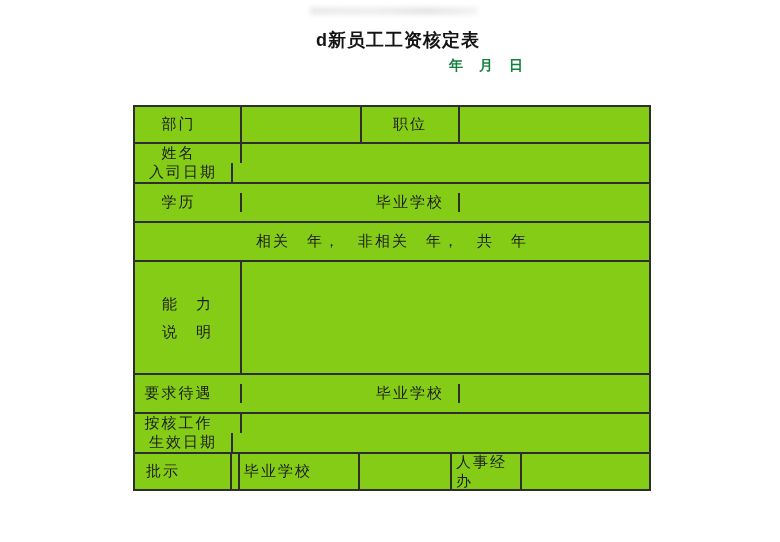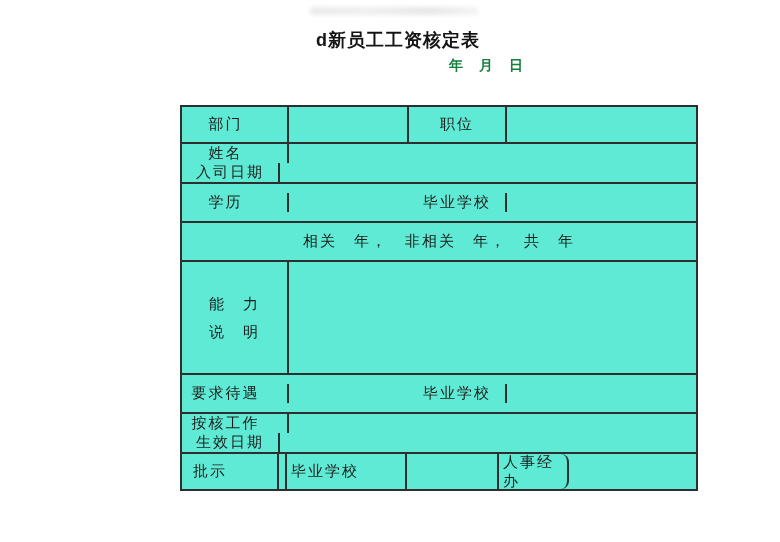--- a/index.html
+++ b/index.html
@@ -28,22 +28,21 @@
   .dateline {
     position: absolute; top: 57px; left: 449px;
     font-size: 14px; font-weight: bold; letter-spacing: 1px;
     color: #15803d;
   }
 
   .form-table {
     position: absolute; left: 133px; top: 105px; width: 518px;
     border: 2px solid #2e2e2e;
     box-sizing: border-box;
-    background: #5eead4;
-    margin-left: 47px;
+    background: #84cc16;
   }
   .row { display: flex; border-bottom: 2px solid #2e2e2e; }
   .row:last-child { border-bottom: none; }
 
   .cell {
     box-sizing: border-box;
     border-right: 2px solid #2e2e2e;
     display: flex; align-items: center;
     font-size: 15px; letter-spacing: 2px;
     color: #1c1c1c;
@@ -53,21 +52,21 @@
 
   
   .c1 { width: 107px; }
   .c2 { width: 120px; }
   .c3 { width: 98px; }
   
   .f1 { width: 97px; }
   .f2 { width: 8px; }
   .f3 { width: 120px; }
   .f4 { width: 92px; }
-  .f5 { width: 70px; border-radius: 8px; }
+  .f5 { width: 70px; }
 
   
   .h35 { height: 35px; }
   .h37 { height: 37px; align-items: center; }
   .h38 { height: 38px; flex-direction: column; }
   .h111 { height: 111px; }
 
   .lbl-left  { justify-content: center; padding-right: 18px; }  
   .lbl-mid   { justify-content: center; }
   .span-content { justify-content: center; }

